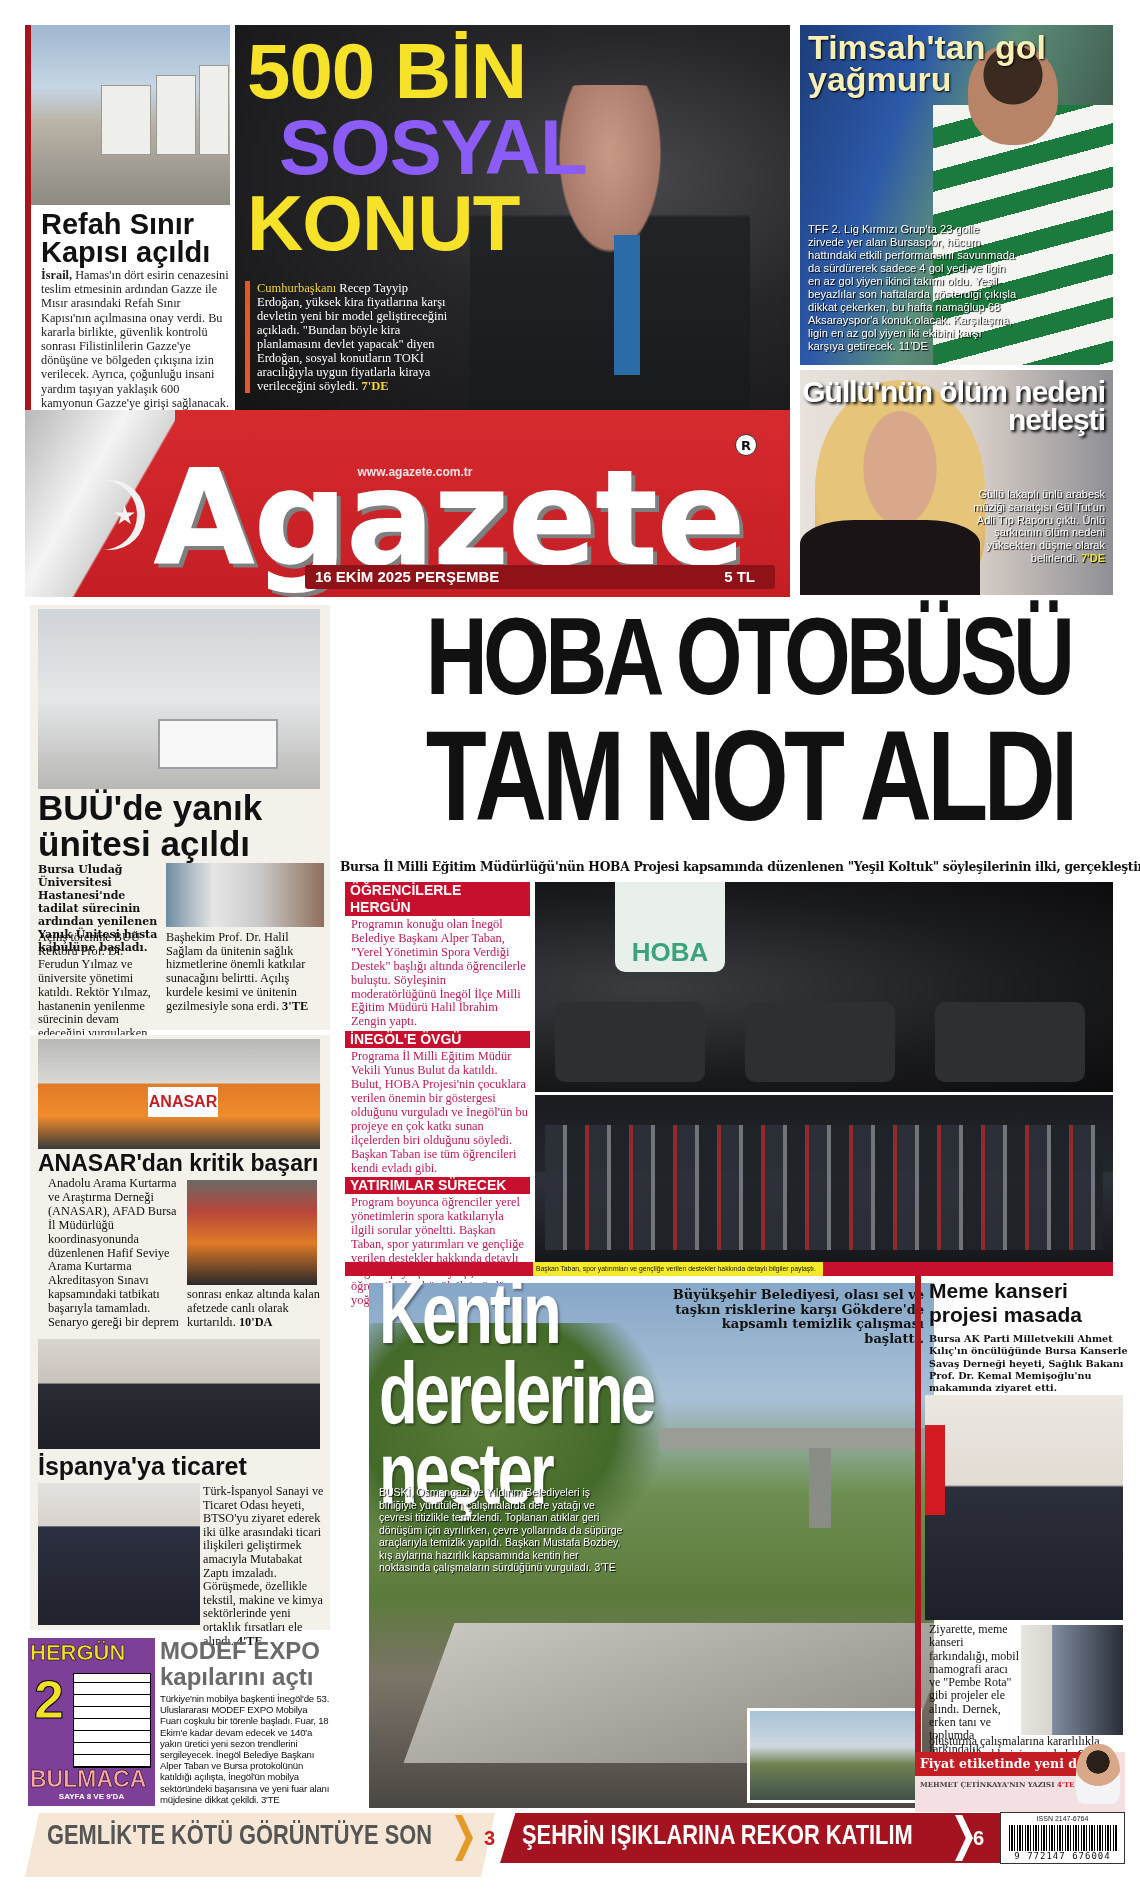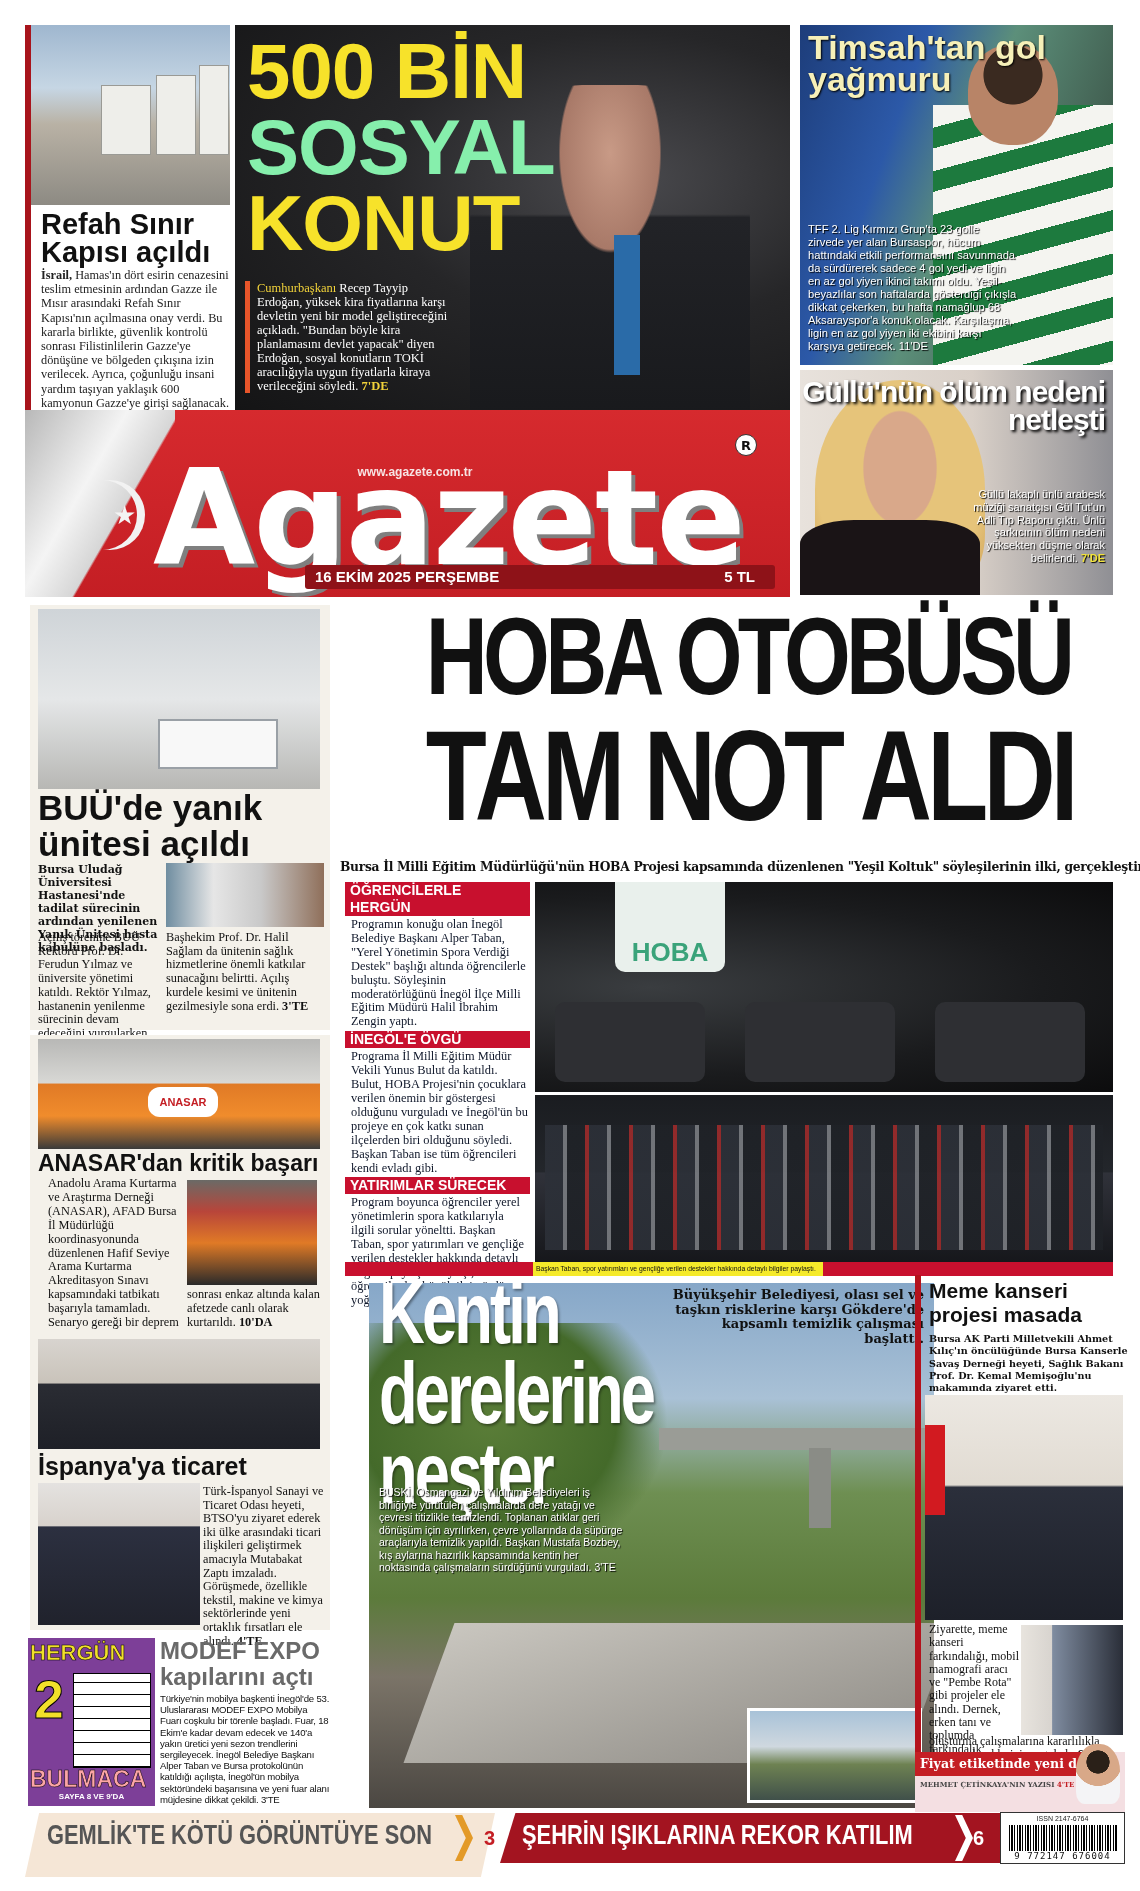--- a/index.html
+++ b/index.html
@@ -22,21 +22,21 @@
   #konut { left: 235px; top: 25px; width: 555px; height: 385px; background: #1d1d1f; overflow: hidden; }
   #konut .bg { position: absolute; inset: 0;
     background: radial-gradient(ellipse at 70% 40%, #4a4a4e 0%, #262628 45%, #141415 100%); }
   #konut .person { position: absolute; right: 40px; top: 60px; width: 280px; height: 340px;
     background: radial-gradient(ellipse at 50% 20%, #c89a86 0%, #a87968 25%, transparent 26%),
                 linear-gradient(180deg, transparent 0%, transparent 38%, #222327 39%, #18191c 100%); border-radius: 40% 40% 0 0; }
   #konut .tie { position: absolute; right: 150px; top: 210px; width: 26px; height: 140px; background: #2a6ba8; }
   #konut h1 { position: absolute; left: 12px; top: 8px; font-family: "Liberation Sans", sans-serif; font-weight: bold;
     line-height: 76px; font-size: 78px; letter-spacing: -1px; }
   #konut h1 .l1 { color: #f7e22a; display: block; }
-  #konut h1 .l2 { color: #86efac; display: block; }
+  #konut h1 .l2 { color: #8b5cf6; display: block; margin-left: 32px; }
   #konut h1 .l3 { color: #f7e22a; display: block; }
   #konut .lede { position: absolute; left: 10px; top: 256px; width: 205px; border-left: 5px solid #e8552a;
     padding-left: 7px; font-family: "Liberation Serif", serif; font-size: 12.5px; line-height: 14px; color: #fff; }
   #konut .lede .hl { color: #f2d33a; }
   #konut .lede .pg { color: #f2d33a; font-weight: bold; }
 
   
   #timsah { left: 800px; top: 25px; width: 313px; height: 340px; overflow: hidden;
     background: linear-gradient(110deg, #1d3d7a 0%, #2c59a8 30%, #5c8f7a 50%, #2d3a31 100%); }
   #timsah .jersey { position: absolute; right: 0; top: 80px; width: 180px; height: 260px;
@@ -93,21 +93,21 @@
   #buu .photo2 { left: 136px; top: 258px; width: 158px; height: 64px;
     background: linear-gradient(90deg, #6f8da0 0%, #e6e6e6 30%, #c9c9c9 60%, #8f6f5a 100%); }
   #buu .c1 { position: absolute; left: 8px; top: 326px; width: 128px; font-family: "Liberation Serif", serif; font-size: 12.3px; line-height: 13.7px; }
   #buu .c2 { position: absolute; left: 136px; top: 326px; width: 160px; font-family: "Liberation Serif", serif; font-size: 12.3px; line-height: 13.7px; }
 
   
   #anasar { left: 30px; top: 1035px; width: 300px; height: 300px; background: #f4f1ea; }
   #anasar .photo1 { left: 8px; top: 4px; width: 282px; height: 110px;
     background: linear-gradient(180deg, #b8b8b6 0%, #d8d8d5 40%, #e07a26 41%, #f08c2c 70%, #3a3a3a 100%); }
   #anasar .banner { position: absolute; left: 110px; top: 48px; width: 70px; height: 30px; background: #fff; color: #c41e24;
-    font-family: "Liberation Sans", sans-serif; font-weight: bold; font-size: 11px; text-align: center; line-height: 30px; border-radius: 12px; }
+    font-family: "Liberation Sans", sans-serif; font-weight: bold; font-size: 16px; text-align: center; line-height: 30px; }
   #anasar h2 { position: absolute; left: 8px; top: 115px; width: 292px; font-family: "Liberation Sans", sans-serif; font-weight: bold;
     font-size: 23px; line-height: 26px; color: #111; }
   #anasar .c1 { position: absolute; left: 18px; top: 142px; width: 138px; font-family: "Liberation Serif", serif; font-size: 12.3px; line-height: 13.9px; }
   #anasar .photo2 { left: 157px; top: 145px; width: 130px; height: 105px;
     background: linear-gradient(180deg, #6a6a66 0%, #b8453a 30%, #e07a26 60%, #2a2a2a 100%); }
   #anasar .c2 { position: absolute; left: 157px; top: 253px; width: 135px; font-family: "Liberation Serif", serif; font-size: 12.3px; line-height: 13.9px; }
 
   
   #ispanya { left: 30px; top: 1335px; width: 300px; height: 295px; background: #f4f1ea; }
   #ispanya .photo1 { left: 8px; top: 4px; width: 282px; height: 110px;
@@ -137,21 +137,21 @@
 
   
   #hoba-title { left: 340px; top: 600px; width: 780px; text-align: center; font-family: "Liberation Sans", sans-serif; font-weight: bold;
     color: #111; font-size: 110px; line-height: 112px; letter-spacing: -6px; transform: scaleX(0.78); transform-origin: 50% 0; white-space: nowrap; }
   #hoba-title .l2 { font-size: 128px; line-height: 128px; }
   #hoba-deck { left: 340px; top: 859px; width: 780px; font-family: "DejaVu Serif", serif; font-weight: bold; font-size: 12.3px;
     color: #111; white-space: nowrap; letter-spacing: -0.3px; }
   #hoba-body { left: 345px; top: 882px; width: 185px; }
   #hoba-body .sub { background: #c8102e; color: #fff; font-family: "Liberation Sans", sans-serif; font-weight: bold; font-size: 14px;
     line-height: 17px; padding: 0 5px; margin-bottom: 2px; }
-  #hoba-body p { font-family: "Liberation Serif", serif; font-size: 12.4px; line-height: 13.9px; color: #0f172a; padding-left: 6px; margin-bottom: 2px; }
+  #hoba-body p { font-family: "Liberation Serif", serif; font-size: 12.4px; line-height: 13.9px; color: #be185d; padding-left: 6px; margin-bottom: 2px; }
   #hoba-photo1 { left: 535px; top: 882px; width: 578px; height: 210px;
     background: radial-gradient(ellipse at 20% 50%, #3a3d40 0%, #1a1b1d 60%, #0c0c0d 100%); }
   #hoba-photo1 .logo { position: absolute; left: 80px; top: 0; width: 110px; height: 90px; background: #e9f0ec;
     color: #3aa37a; font-family: "Liberation Sans", sans-serif; font-weight: bold; font-size: 26px; text-align: center; line-height: 140px; border-radius: 0 0 10px 10px; }
   #hoba-photo1 .chair { position: absolute; top: 120px; width: 150px; height: 80px; background: #2e2f33; border-radius: 10px; }
   #hoba-photo2 { left: 535px; top: 1095px; width: 578px; height: 170px;
     background: linear-gradient(180deg, #1a1c20 0%, #23262b 45%, #30323a 46%, #15161a 100%); }
   #hoba-photo2 .people { position: absolute; left: 10px; top: 30px; right: 10px; height: 125px;
     background: repeating-linear-gradient(90deg, #2c3038 0 18px, #7a7d82 18px 22px, #1f2227 22px 40px, #9e2b2b 40px 44px); opacity: 0.9; }
   #hoba-caption-bar { left: 345px; top: 1262px; width: 768px; height: 14px; background: #c8102e; }

